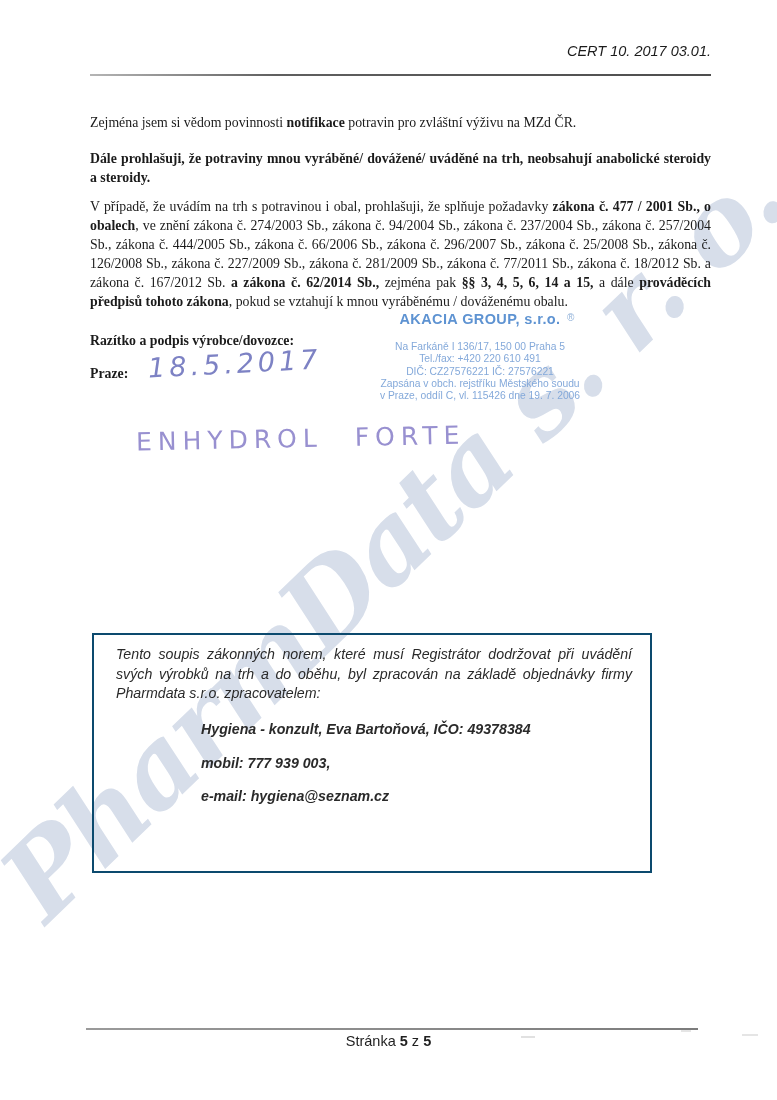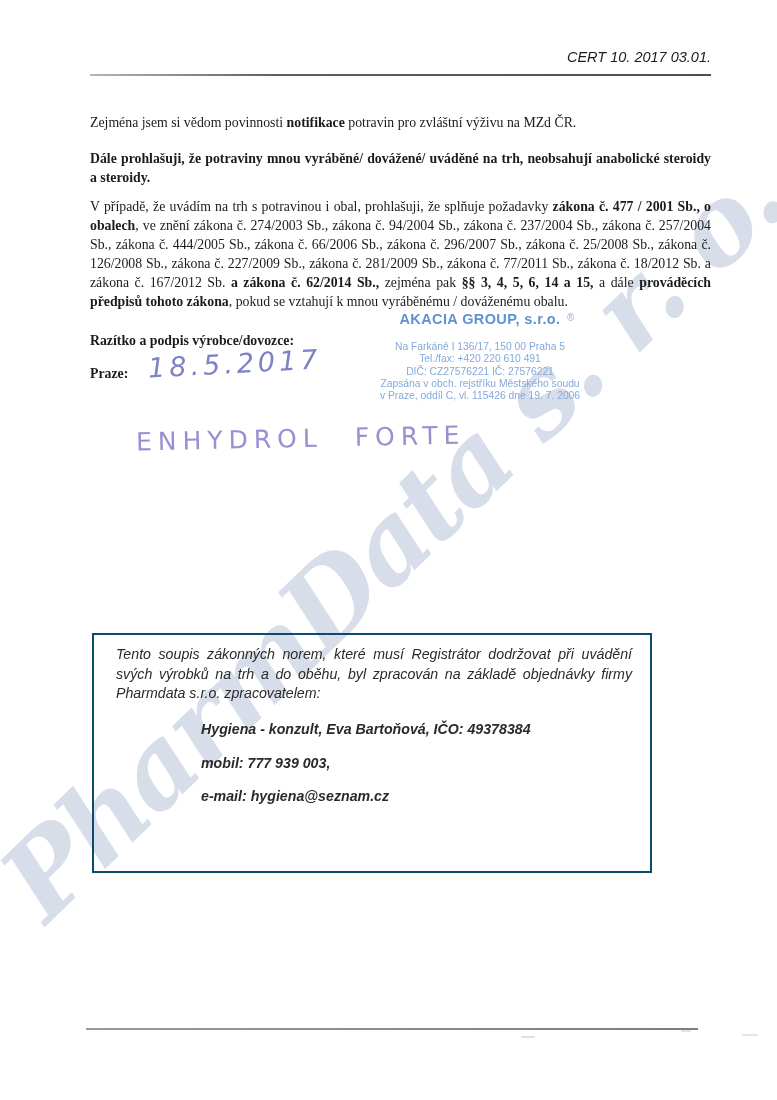--- a/index.html
+++ b/index.html
@@ -3,21 +3,21 @@
 <meta charset="utf-8">
 <style>
   html,body{margin:0;padding:0;background:#e8e8e8;}
   .page{
     position:relative;width:777px;height:1100px;background:#ffffff;
     margin:0 auto;overflow:hidden;
     font-family:"Liberation Serif", serif;color:#1b1b1b;
   }
   .layer{position:absolute;z-index:2;}
   
-  .hdr-code{right:66px;top:49px;font-family:"Liberation Sans",sans-serif;
+  .hdr-code{right:66px;top:43px;font-family:"Liberation Sans",sans-serif;
     font-style:italic;font-size:14.5px;color:#1c1c1c;}
   .hdr-rule{left:90px;width:621px;top:74px;height:2px;
     background:linear-gradient(to right,#b5b5b5,#5f5f5f 30%,#4e4e4e);}
   
   .para{left:90px;width:621px;font-size:13.8px;line-height:19px;}
   .p1{top:113px;}
   .p2{top:149px;font-weight:bold;text-align:justify;}
   .p3{top:197px;text-align:justify;}
   .b{font-weight:bold;}
   
@@ -93,18 +93,19 @@
   <div class="layer hw hw-product">ENHYDROL FORTE</div>
 
   <div class="layer info-box">
     <div class="bi">Tento soupis zákonných norem, které musí Registrátor dodržovat při uvádění svých výrobků na trh a do oběhu, byl zpracován na základě objednávky firmy Pharmdata s.r.o. zpracovatelem:</div>
     <p class="cl">Hygiena - konzult, Eva Bartoňová, IČO:  49378384</p>
     <p class="cl">mobil: 777 939 003,</p>
     <p class="cl">e-mail: hygiena@seznam.cz</p>
   </div>
 
   <div class="layer ftr-rule"></div>
+  <div class="layer ftr-text"><span>Stránka </span><span class="b">5</span><span> z </span><span class="b">5</span></div>
 
   <div class="speck" style="left:521px;top:1036px;width:14px;height:2px;opacity:.45"></div>
   <div class="speck" style="left:681px;top:1030px;width:10px;height:2px;opacity:.4"></div>
   <div class="speck" style="left:742px;top:1034px;width:16px;height:2px;opacity:.4"></div>
 
 </div>
 
 </body></html>

